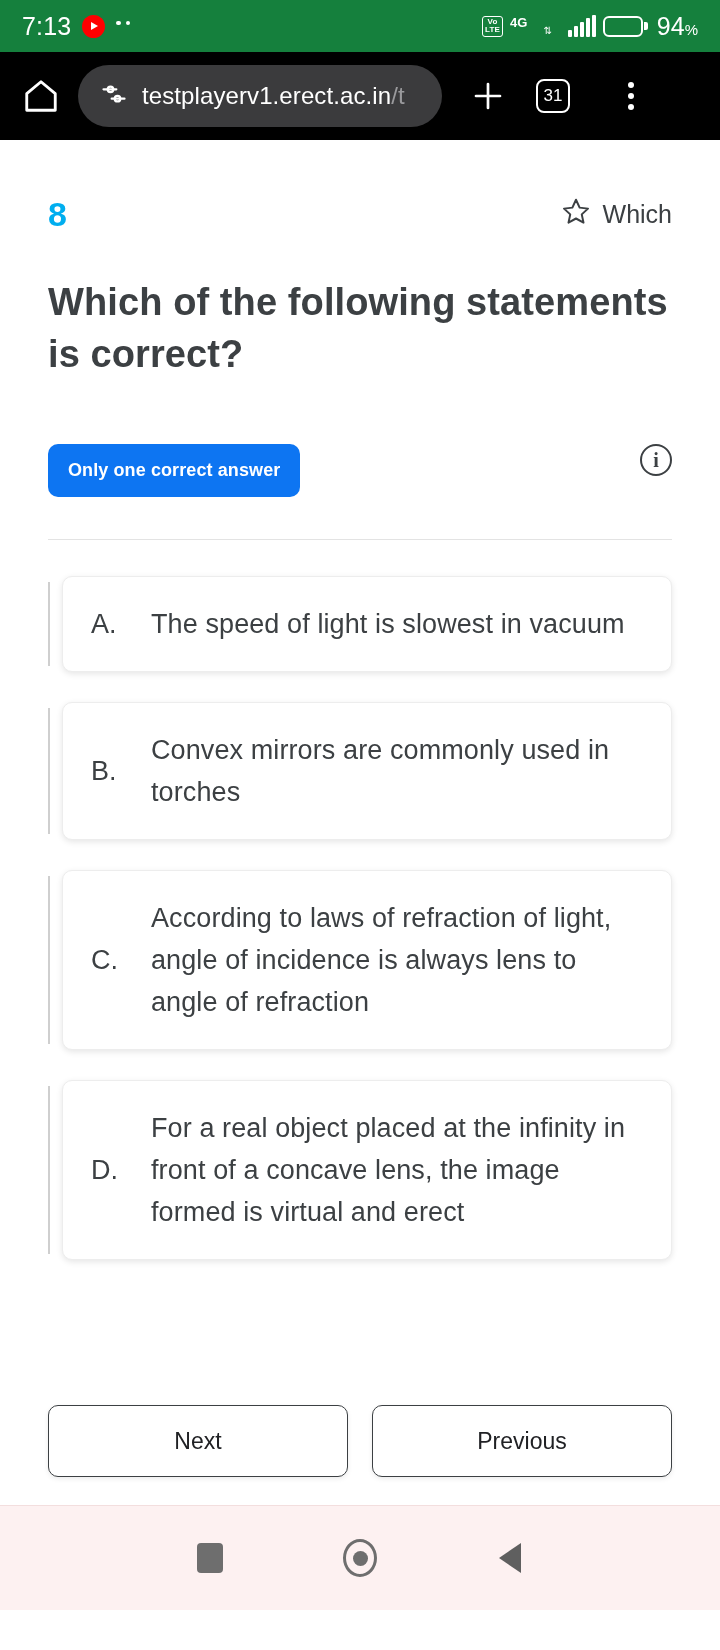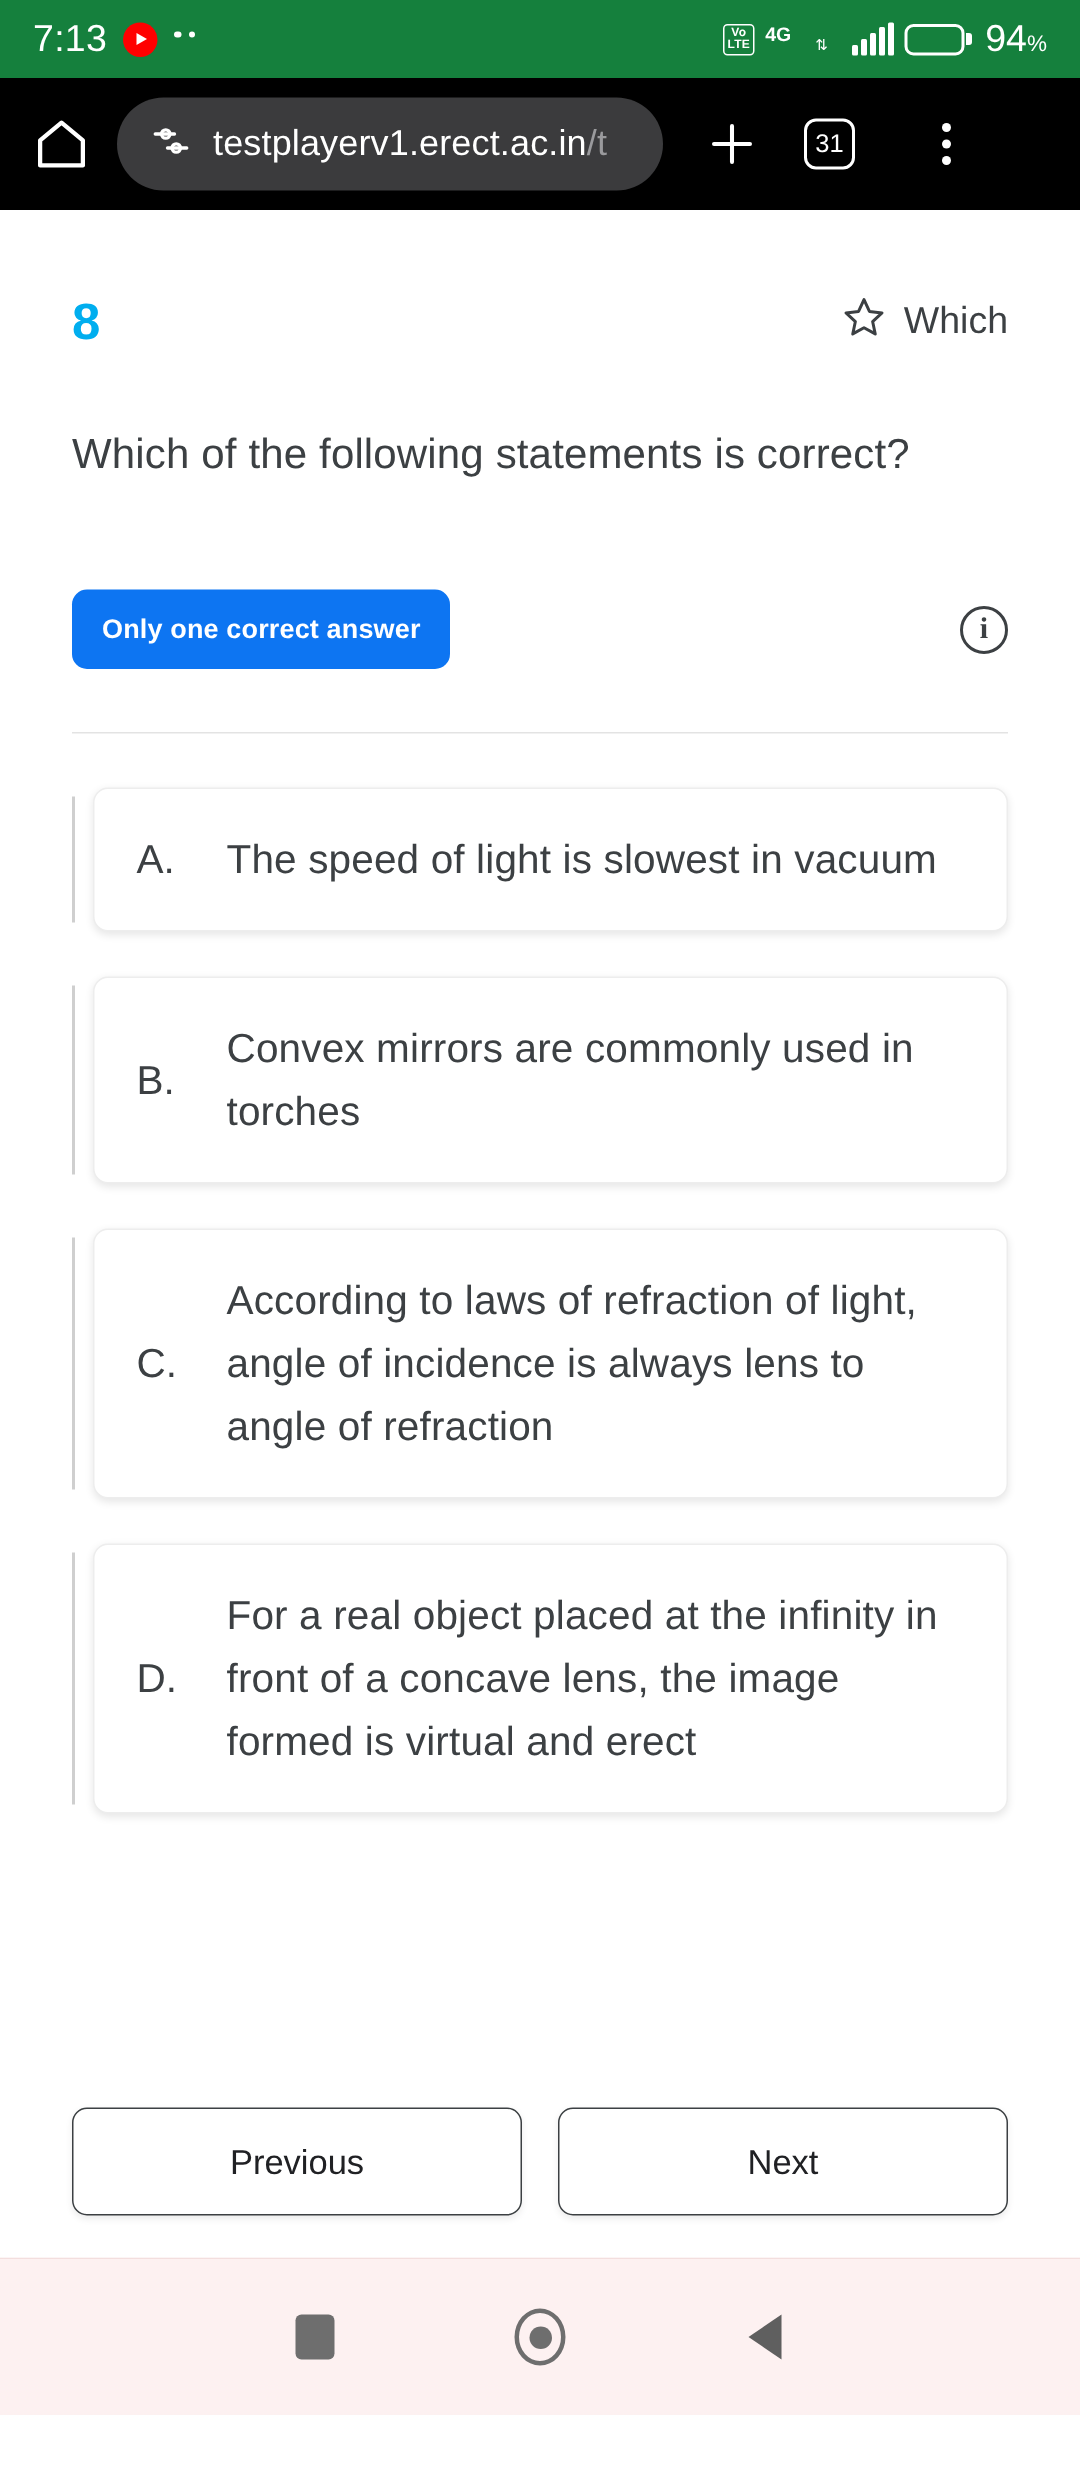--- a/index.html
+++ b/index.html
@@ -88,25 +88,25 @@
     display:flex; align-items:center; justify-content:space-between;
     padding:56px 48px 0 48px;
   }
   .q-number{ font-size:34px; font-weight:700; color:#00AEEF; line-height:34px; }
   .review{
     display:flex; align-items:center; gap:12px; color:#3c4043;
     font-size:25px;
   }
   .q-text{
     padding:44px 48px 0 48px;
-    font-size:28px; line-height:52px; color:#3c4043; font-weight:400;
+    font-size:38px; line-height:52px; color:#3c4043; font-weight:700;
     letter-spacing:.1px;
   }
   .badge-row{
-    display:flex; align-items:center; justify-content:space-between;
+    display:flex; justify-content:space-between;
     padding:64px 48px 0 48px;
   }
   .badge{
     background:#0d75f2; color:#fff; border-radius:10px;
     font-size:18px; font-weight:700; padding:16px 20px; letter-spacing:.1px;
   }
   .info-icon{
     width:32px;height:32px;border:2.4px solid #3c4043;border-radius:50%;
     display:flex;align-items:center;justify-content:center;
     font-size:20px; font-weight:700; color:#3c4043; font-family:"Liberation Serif", serif;
@@ -286,22 +286,22 @@
     </div>
     <div class="option">
       <div class="option-card">
         <span class="opt-letter">D.</span>
         <span class="opt-text">For a real object placed at the infinity in front of a concave lens, the image formed is virtual and erect</span>
       </div>
     </div>
   </div>
 
   <div class="nav-row">
+    <button class="nav-btn">Next</button>
     <button class="nav-btn">Previous</button>
-    <button class="nav-btn">Next</button>
   </div>
 </div>
 
 <div class="android-nav">
   <div class="nav-slot">
       <span class="nav-square"></span>
     </div>
   <div class="nav-slot">
       <span class="nav-circle">
         <i></i>

